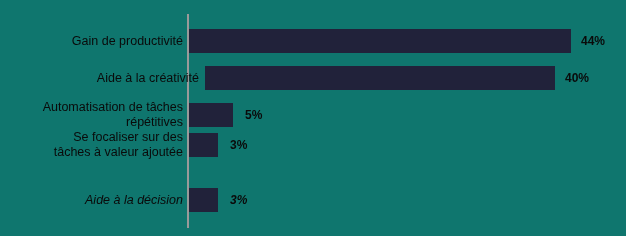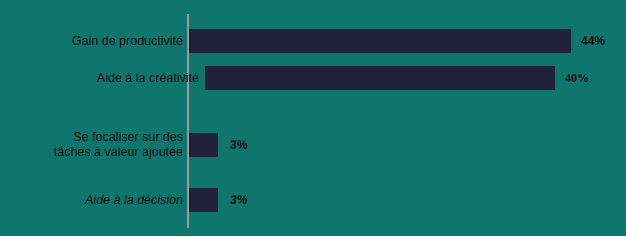--- a/index.html
+++ b/index.html
@@ -78,24 +78,32 @@
     <div class="bar-track">
       <span class="bar-rect" style="width:382px;"></span>
       <span class="value-label" style="left:392px;">44%</span>
     </div>
   </div>
 
   <div class="bar-row" style="top:66px;margin-left:16px;">
     <div class="cat-label">Aide à la créativité</div>
     <div class="bar-track">
       <span class="bar-rect" style="width:350px;"></span>
-      <span class="value-label" style="left:360px;font-family:Liberation Serif, serif;">40%</span>
+      <span class="value-label" style="left:360px;">40%</span>
     </div>
   </div>
 
+  <div class="bar-row" style="top:103px;">
+    <div class="cat-label">Automatisation de tâches
+répétitives</div>
+    <div class="bar-track">
+      <span class="bar-rect" style="width:44px;"></span>
+      <span class="value-label" style="left:56px;">5%</span>
+    </div>
+  </div>
 
   <div class="bar-row" style="top:133px;">
     <div class="cat-label">Se focaliser sur des
 tâches à valeur ajoutée</div>
     <div class="bar-track">
       <span class="bar-rect" style="width:29px;"></span>
       <span class="value-label" style="left:41px;">3%</span>
     </div>
   </div>
 

